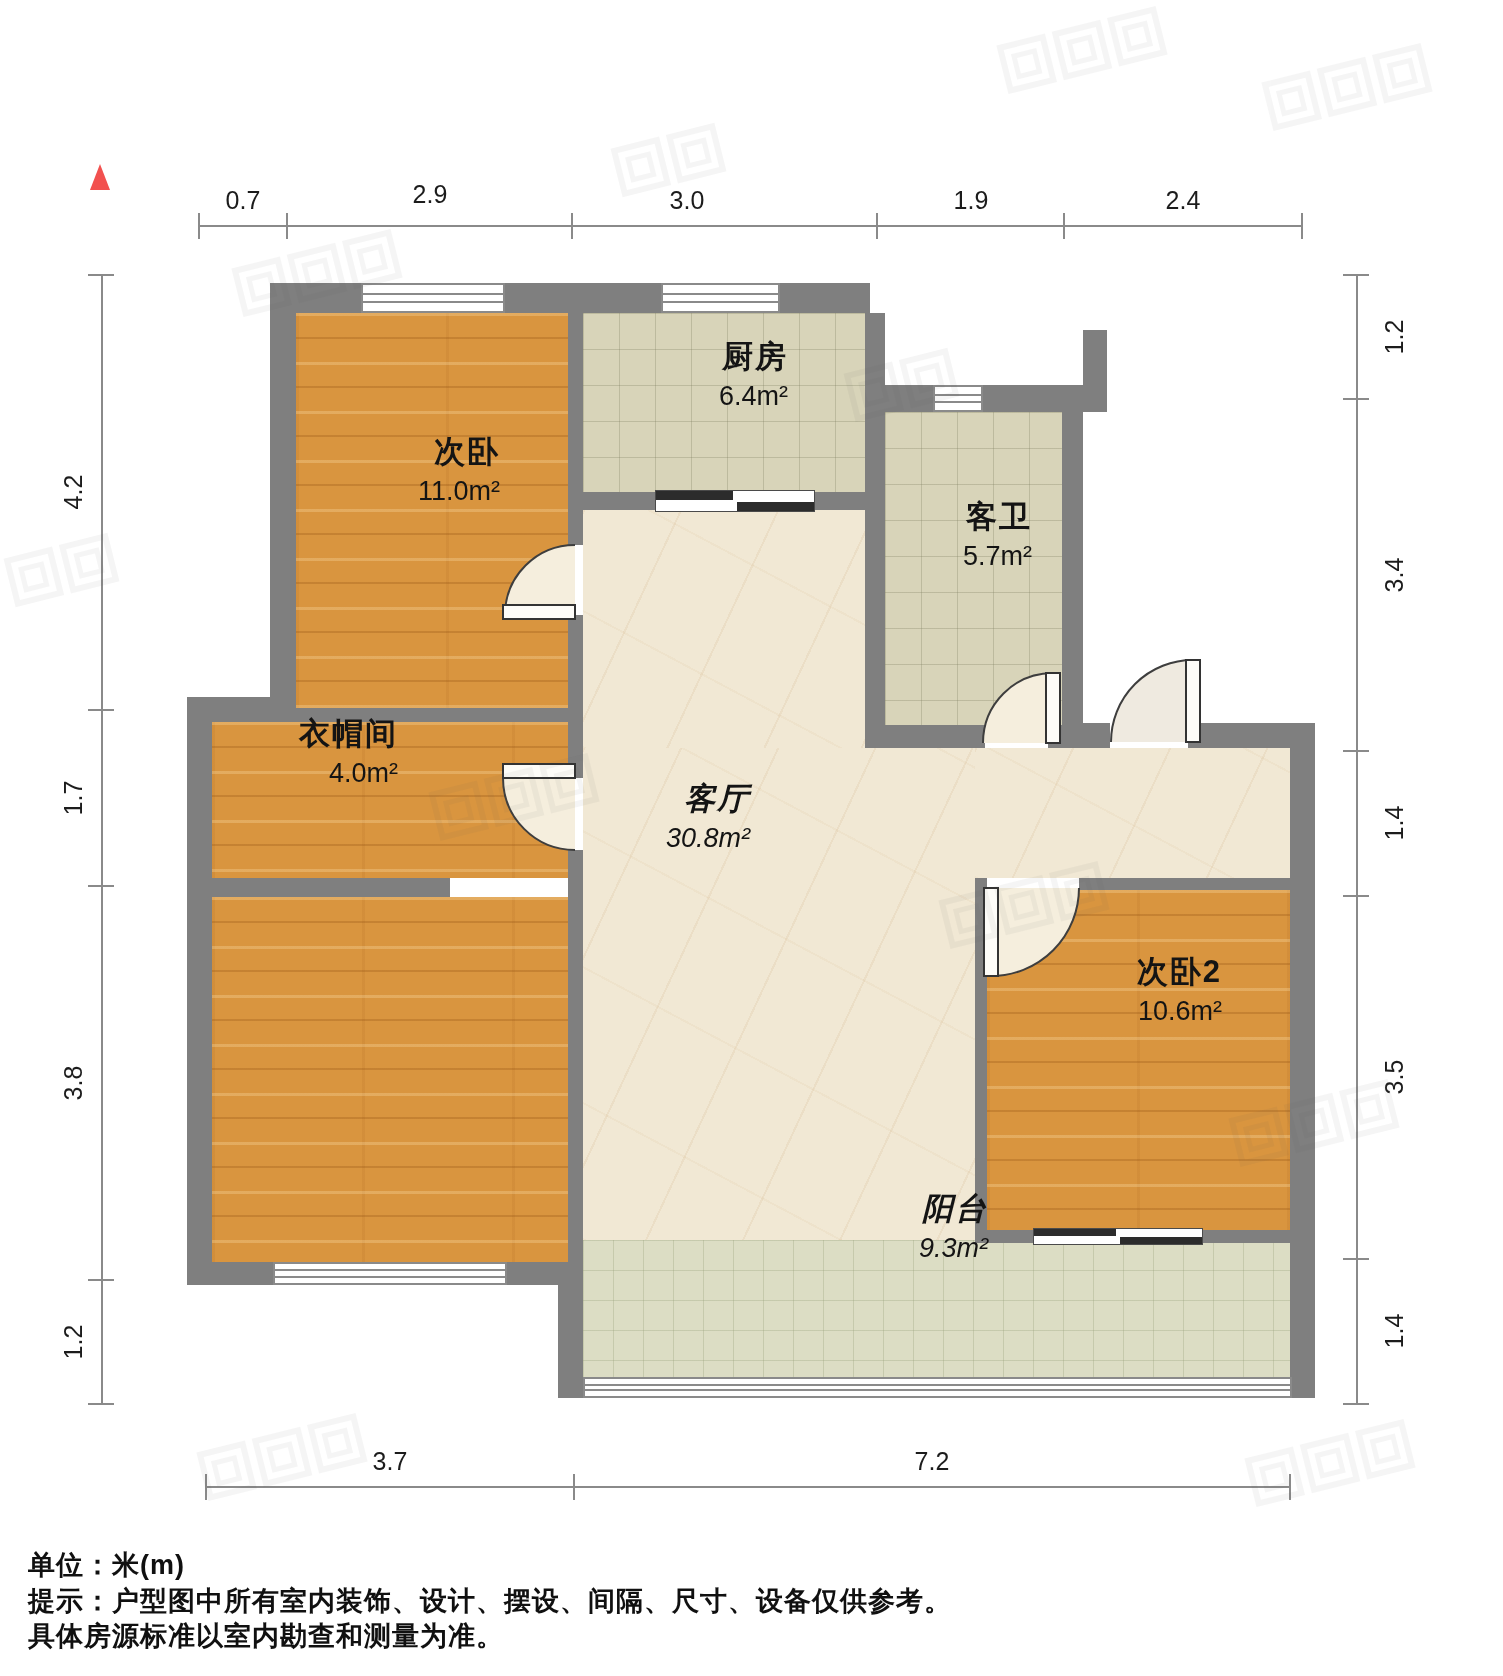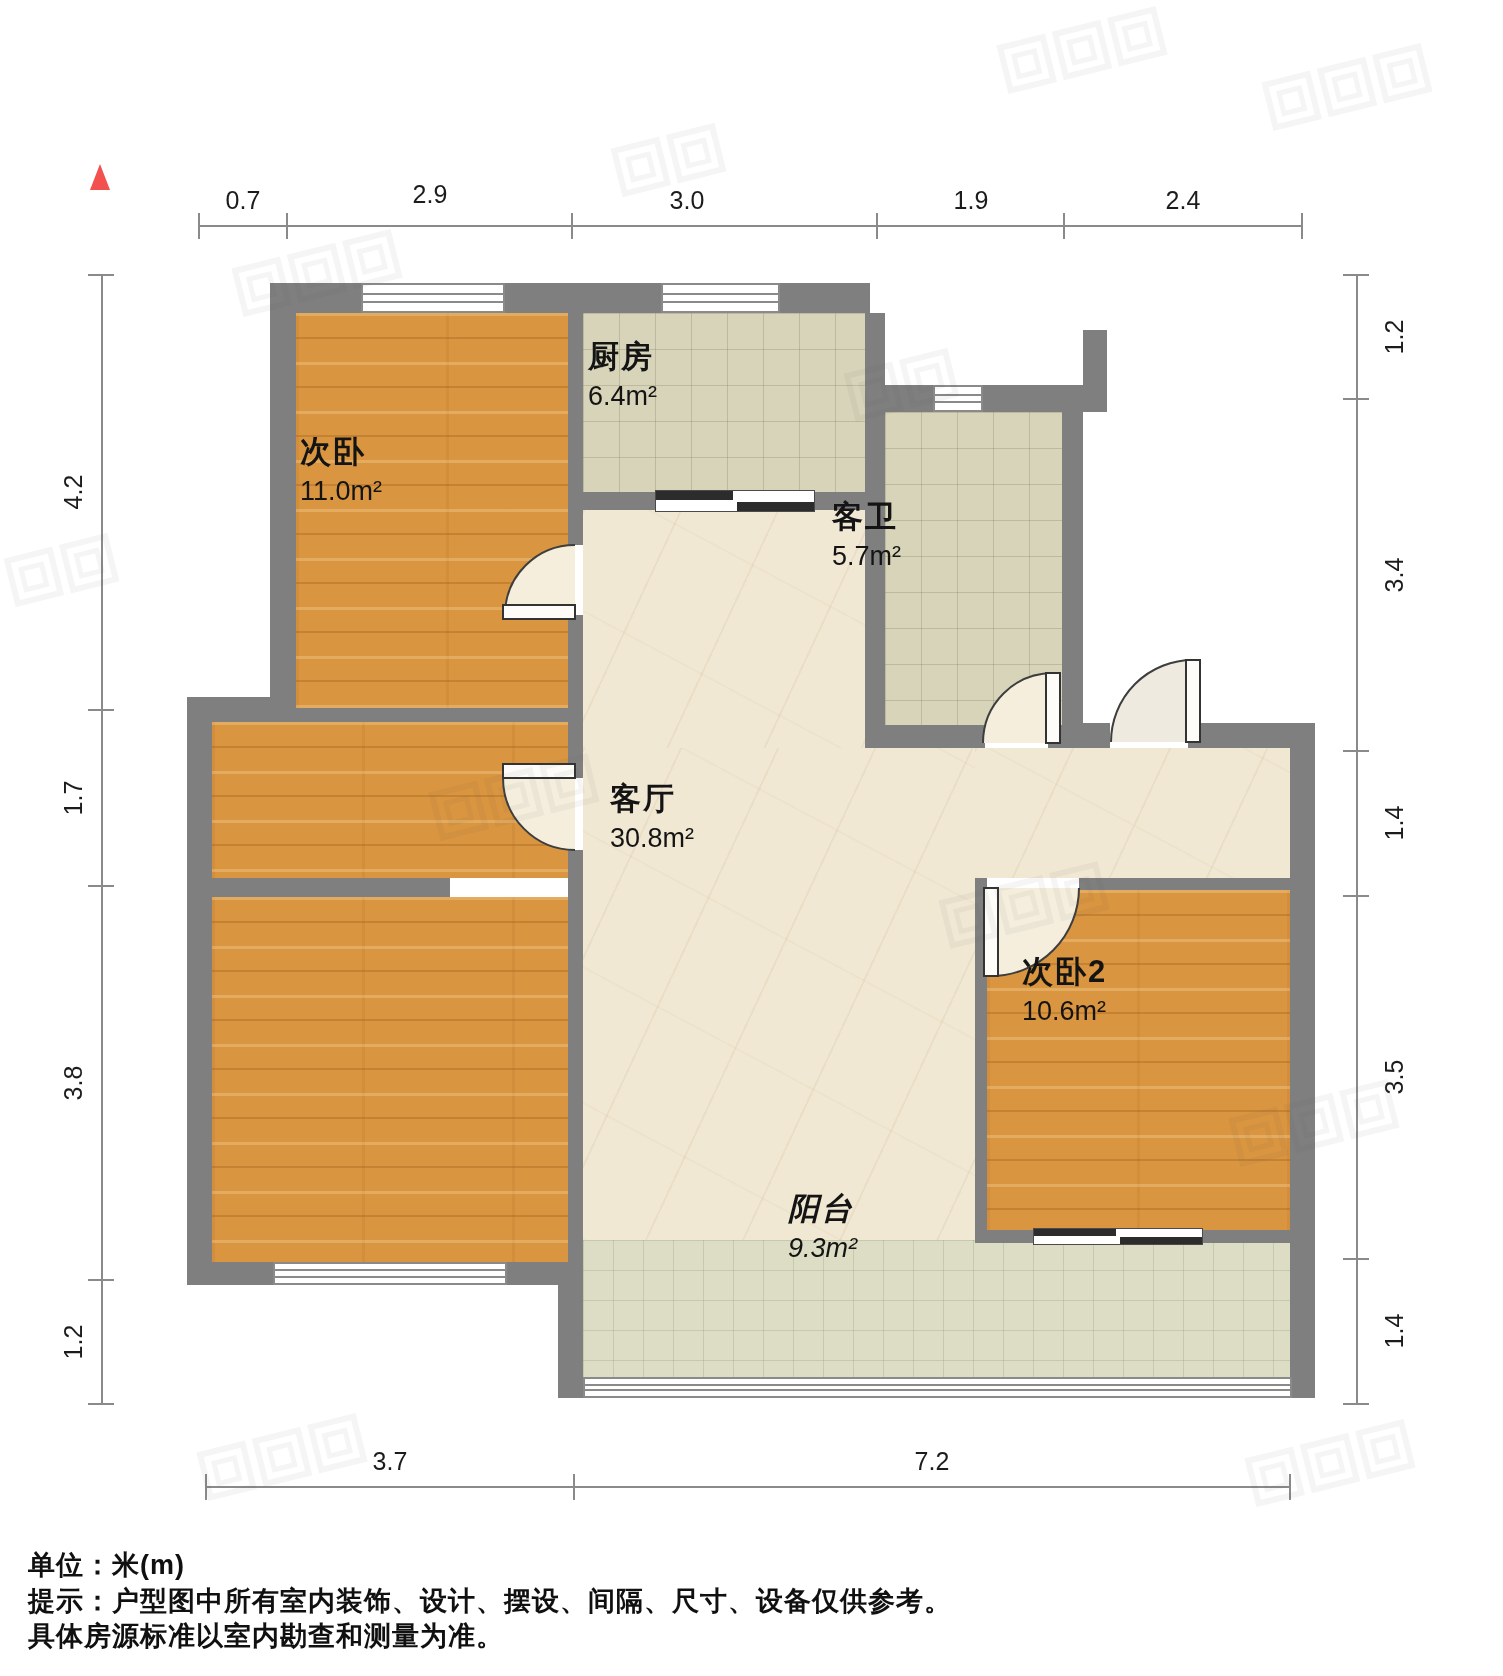--- a/index.html
+++ b/index.html
@@ -23,21 +23,21 @@
     background-image:
       repeating-linear-gradient(90deg, rgba(140,150,110,0.28) 0 1px, rgba(0,0,0,0) 1px 30px),
       repeating-linear-gradient(180deg, rgba(140,150,110,0.28) 0 1px, rgba(0,0,0,0) 1px 30px);}
   .window{position:absolute;background:#ffffff;border:2px solid #8a8a8a;box-sizing:border-box;}
   .window::before{content:'';position:absolute;left:0;right:0;top:calc(34% - 1px);height:2px;background:#8a8a8a;}
   .window::after{content:'';position:absolute;left:0;right:0;top:calc(67% - 1px);height:2px;background:#8a8a8a;}
   .slide{position:absolute;background:#ffffff;border:1px solid #4a4a4a;box-sizing:border-box;}
   .slide .leafA{position:absolute;left:0;top:0;width:49%;height:45%;background:#2c2c2c;}
   .slide .leafB{position:absolute;right:0;bottom:0;width:49%;height:45%;background:#2c2c2c;}
   
-  .room-label{position:absolute;width:200px;text-align:left;color:#141414;}
+  .room-label{position:absolute;width:200px;text-align:right;color:#141414;}
   .room-label .nm{font-size:31px;font-weight:700;letter-spacing:2px;line-height:34px;}
   .room-label .ar{font-size:27px;font-weight:400;margin-top:7px;}
   
   .dline{position:absolute;background:#8a8a8a;}
   .tick{position:absolute;background:#8a8a8a;}
   .dim-label{position:absolute;width:80px;height:26px;text-align:center;font-size:25px;color:#1c1c1c;}
   .rot{transform:rotate(-90deg);}
   
   .foot{position:absolute;left:28px;font-size:27px;font-weight:700;color:#101010;letter-spacing:1px;}
   
@@ -142,21 +142,25 @@
     <div class="ar">11.0m²</div>
   </div>
   <div class="room-label" style="left:588px;top:340px;">
     <div class="nm">厨房</div>
     <div class="ar">6.4m²</div>
   </div>
   <div class="room-label" style="left:832px;top:500px;">
     <div class="nm">客卫</div>
     <div class="ar">5.7m²</div>
   </div>
-  <div class="room-label" style="left:610px;top:782px;">
+  <div class="room-label" style="left:198px;top:717px;">
+    <div class="nm">衣帽间</div>
+    <div class="ar">4.0m²</div>
+  </div>
+  <div class="room-label" style="left:550px;top:782px;font-style:italic;">
     <div class="nm">客厅</div>
     <div class="ar">30.8m²</div>
   </div>
   <div class="room-label" style="left:1022px;top:955px;">
     <div class="nm">次卧2</div>
     <div class="ar">10.6m²</div>
   </div>
   <div class="room-label" style="left:788px;top:1192px;font-style:italic;">
     <div class="nm">阳台</div>
     <div class="ar">9.3m²</div>

